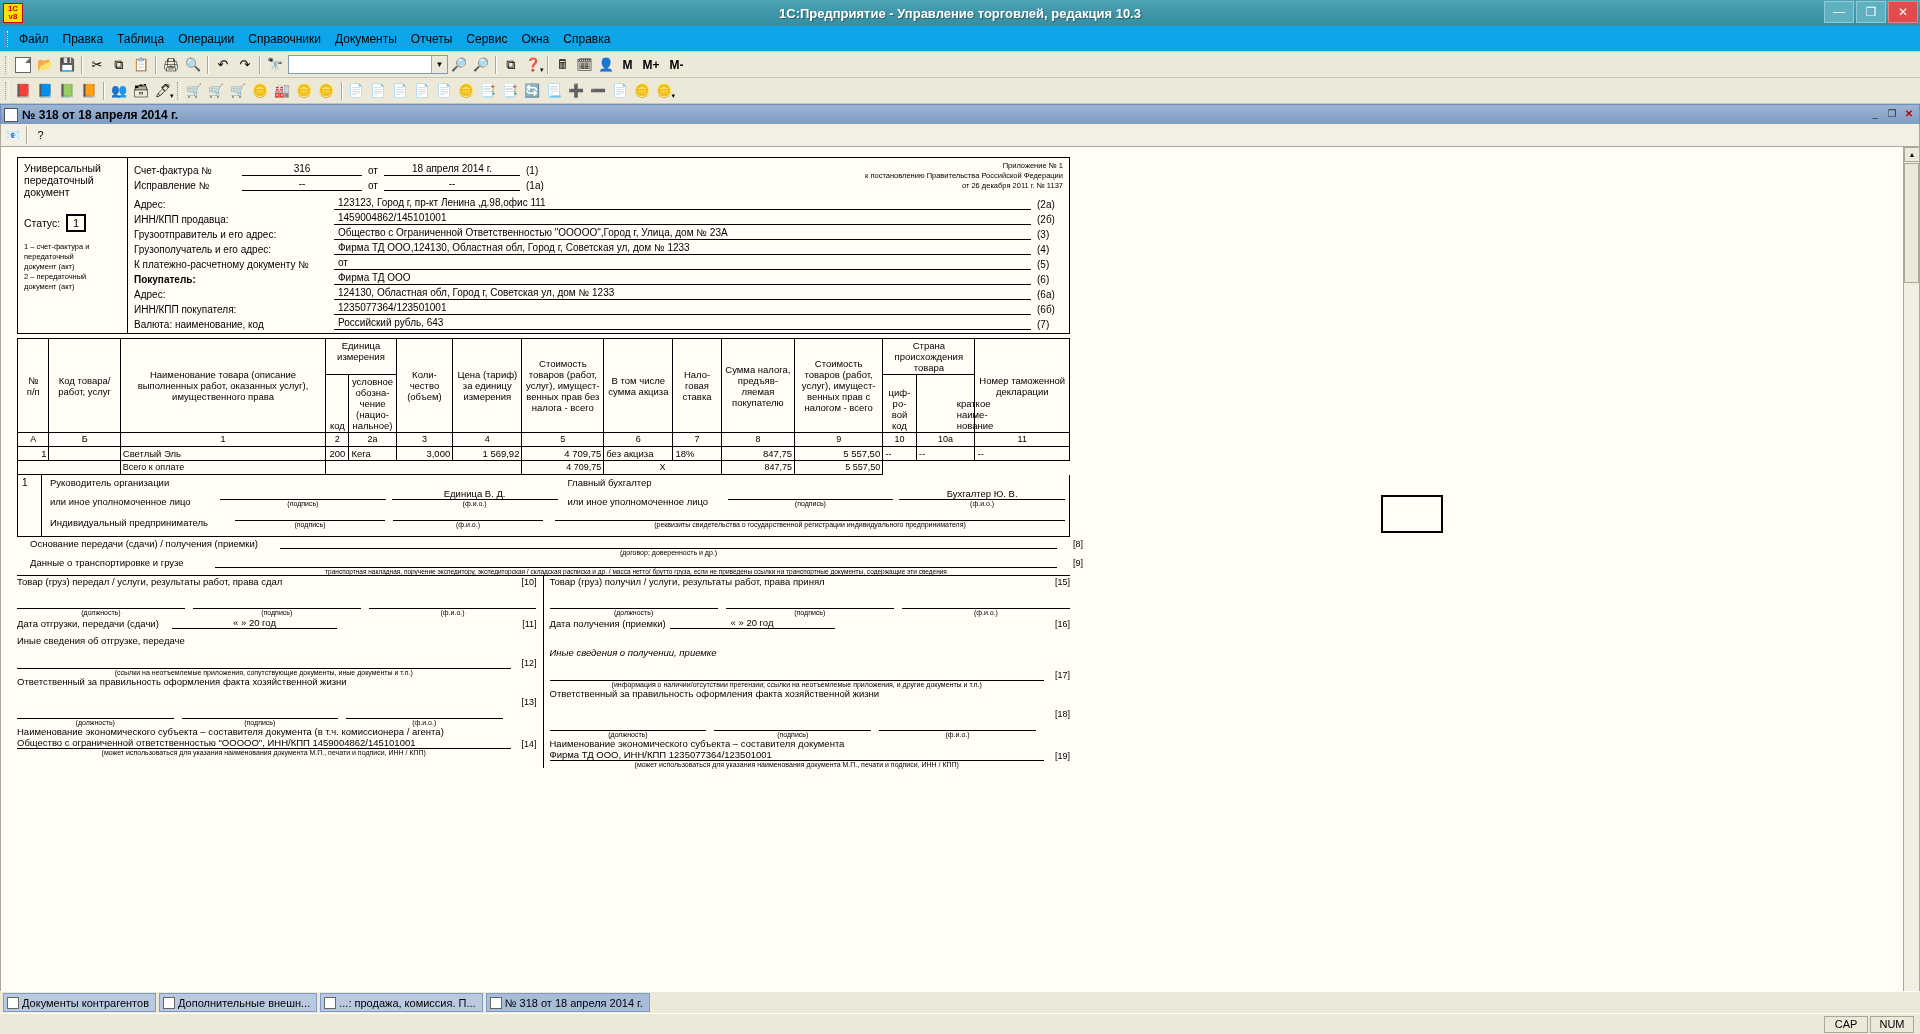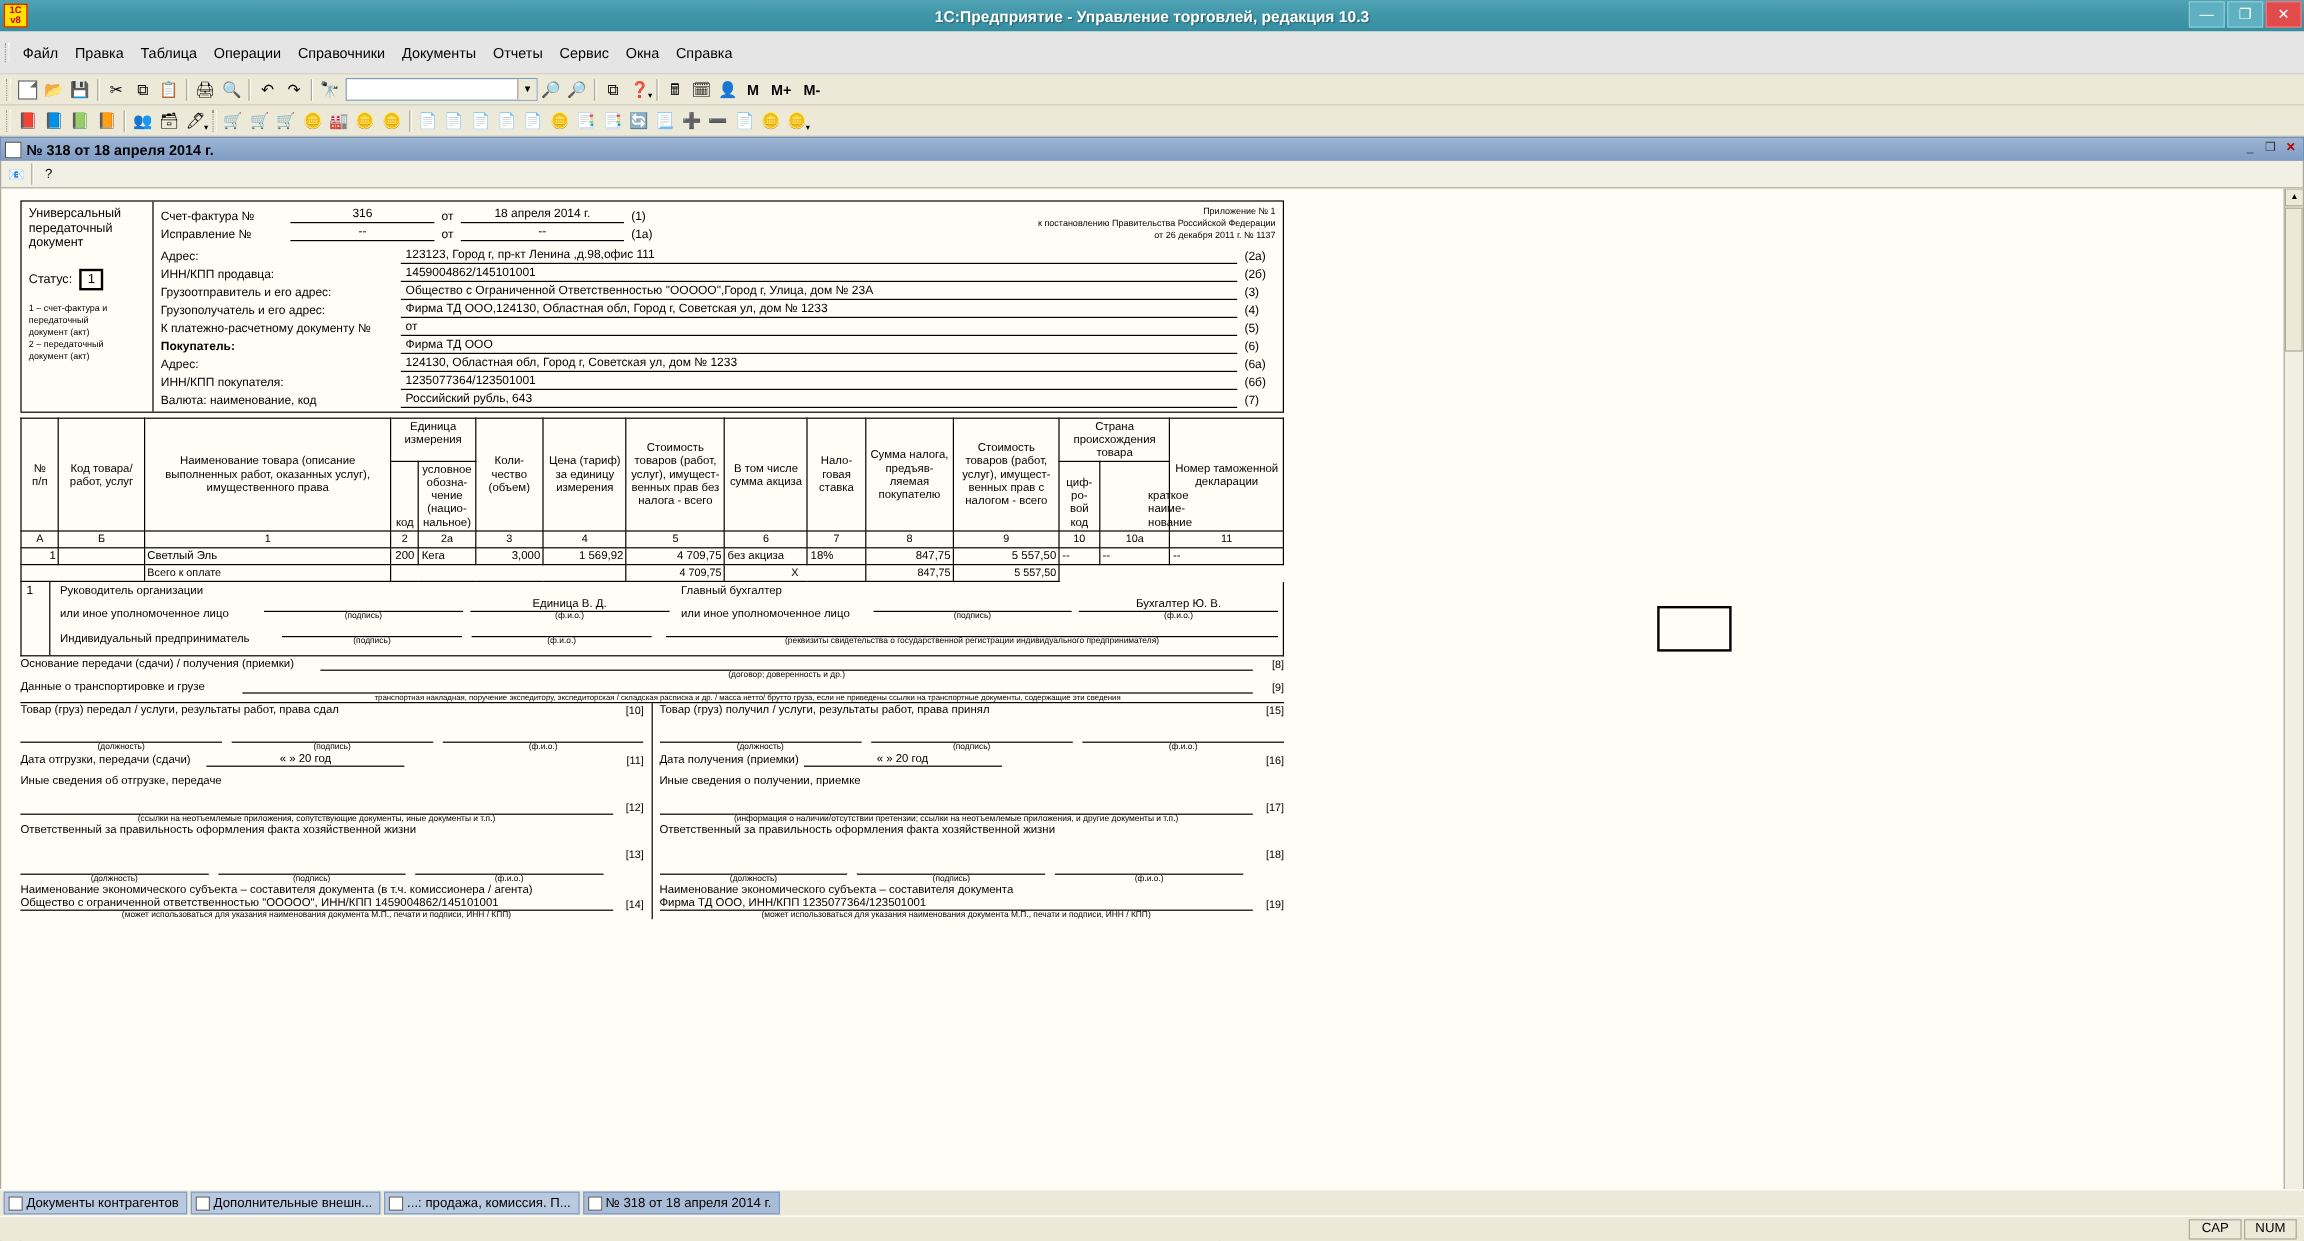--- a/index.html
+++ b/index.html
@@ -30,21 +30,21 @@
   }
   .win-btns { position: absolute; right: 2px; top: 1px; display: flex; gap: 2px; }
   .win-btn {
     width: 30px; height: 22px; background: #5fb0c0; border: 1px solid #8ecdd8;
     color: #fff; font-size: 12px; line-height: 20px; text-align: center;
   }
   .win-btn.close { background: #e24b4b; border-color: #f08080; }
 
   
   .menubar {
-    height: 36px; background: #e5e5e5; display: flex; align-items: center;
+    height: 26px; background: #0ea5e9; display: flex; align-items: center;
     border-bottom: 1px solid #d4d0c8; padding-left: 4px;
   }
   .menubar .grip { width:4px; height:16px; border-left:1px dotted #9a9a8c; border-right:1px dotted #fff; margin-right:4px;}
   .menu-item { font-size: 12px; padding: 2px 7px; color: #000; white-space: nowrap; }
 
   
   .toolbar {
     height: 26px; background: #ece9d8; display: flex; align-items: center;
     padding-left: 2px; border-bottom: 1px solid #c8c4b8;
   }
@@ -147,21 +147,21 @@
   
   .signblock {
     margin-left: 16px; width: 1053px; border: 1px solid #000; border-top: none;
     display: flex; position: relative; min-height: 62px;
   }
   .sign-num { width: 24px; border-right: 1px solid #000; font-size: 10px; padding: 2px 0 0 4px; }
   .sign-body { flex: 1; padding: 2px 4px 2px 8px; }
   .sig-line { border-bottom: 1px solid #000; height: 12px; }
   .sig-cap { font-size: 7px; text-align: center; color: #000; }
 
-  .lower { margin-left: 16px; width: 1053px; font-size: 9.5px; }
+  .lower { margin-left: 29px; width: 1053px; font-size: 9.5px; }
   .lower-row { display: flex; align-items: flex-end; }
   .cap { font-size: 7px; text-align: center; }
   .tag { font-size: 9px; width: 26px; text-align: right; flex: none; }
 
   .twocol { display: flex; width: 1053px; margin-left: 16px; border-top: 1px solid #000; }
   .twocol > div { width: 50%; }
   .col-l { border-right: 1px solid #000; padding-right: 6px; }
   .col-r { padding-left: 6px; }
 
   .floatbox {
@@ -698,21 +698,21 @@
             </span>
           </div>
 
           <div style="display:flex;align-items:flex-end;margin-top:1px;">
             <span style="width:120px;">Дата получения (приемки)</span>
             <span style="width:165px;border-bottom:1px solid #000;text-align:center;">«      »                    20        год</span>
             <span style="flex:1;"></span>
             <span class="tag">[16]</span>
           </div>
 
-          <div style="margin-top:6px;">Иные сведения о получении, приемке</div>
+          <div style="margin-top:18px;font-style:italic;">Иные сведения о получении, приемке</div>
           <div style="display:flex;align-items:flex-end;margin-top:12px;">
             <span style="flex:1;"></span>
             <span class="tag">[17]</span>
           </div>
           <div style="display:flex;">
             <span style="flex:1;border-bottom:1px solid #000;height:1px;"></span>
             <span class="tag"></span>
           </div>
           <div style="display:flex;">
             <span class="cap" style="flex:1;">(информация о наличии/отсутствии претензии; ссылки на неотъемлемые приложения, и другие  документы и т.п.)</span>

